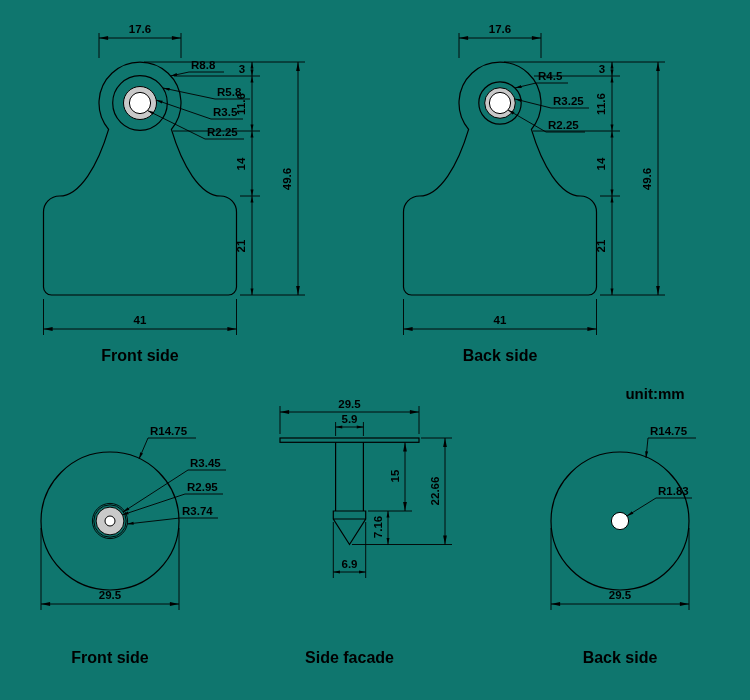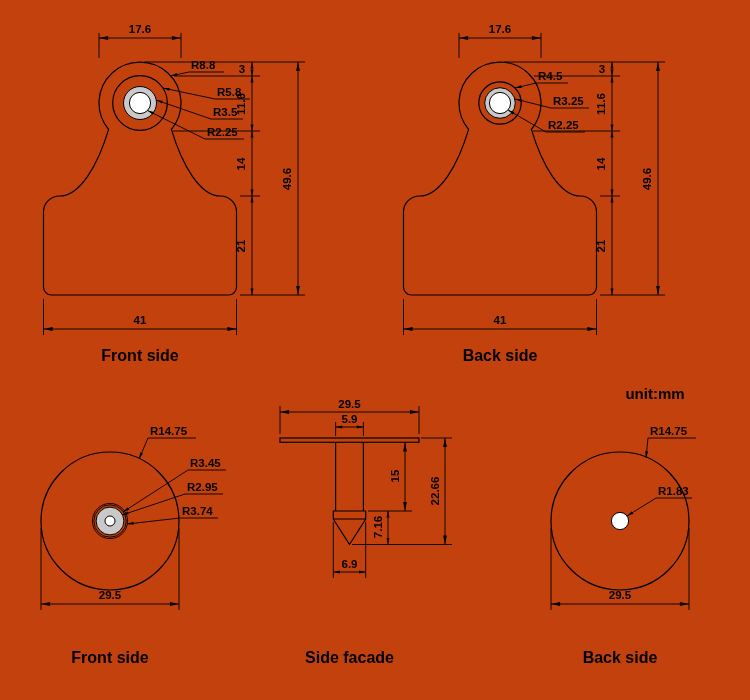--- a/index.html
+++ b/index.html
@@ -1,16 +1,16 @@
 <!DOCTYPE html>
 <html><head>
 <meta charset="utf-8">
 <style>
   html,body{margin:0;padding:0;background:#ffffff;}
-  .stage{width:750px;height:700px;position:relative;background:#c2410c;}
+  .stage{width:750px;height:700px;position:relative;background:#0f766e;}
   text{font-family:"Liberation Sans",sans-serif;fill:#000;}
   .dim{font-size:11.5px;font-weight:700;}
   .cap{font-size:16px;font-weight:600;}
   .unit{font-size:15px;font-weight:700;}
   .ln{stroke:#000;stroke-width:1.2;fill:none;}
   .thin{stroke:#000;stroke-width:0.9;fill:none;}
   .fillgray{stroke:#000;stroke-width:1;fill:#c9c9c9;}
   .fillwhite{stroke:#000;stroke-width:1;fill:#ffffff;}
 </style>
 </head>

